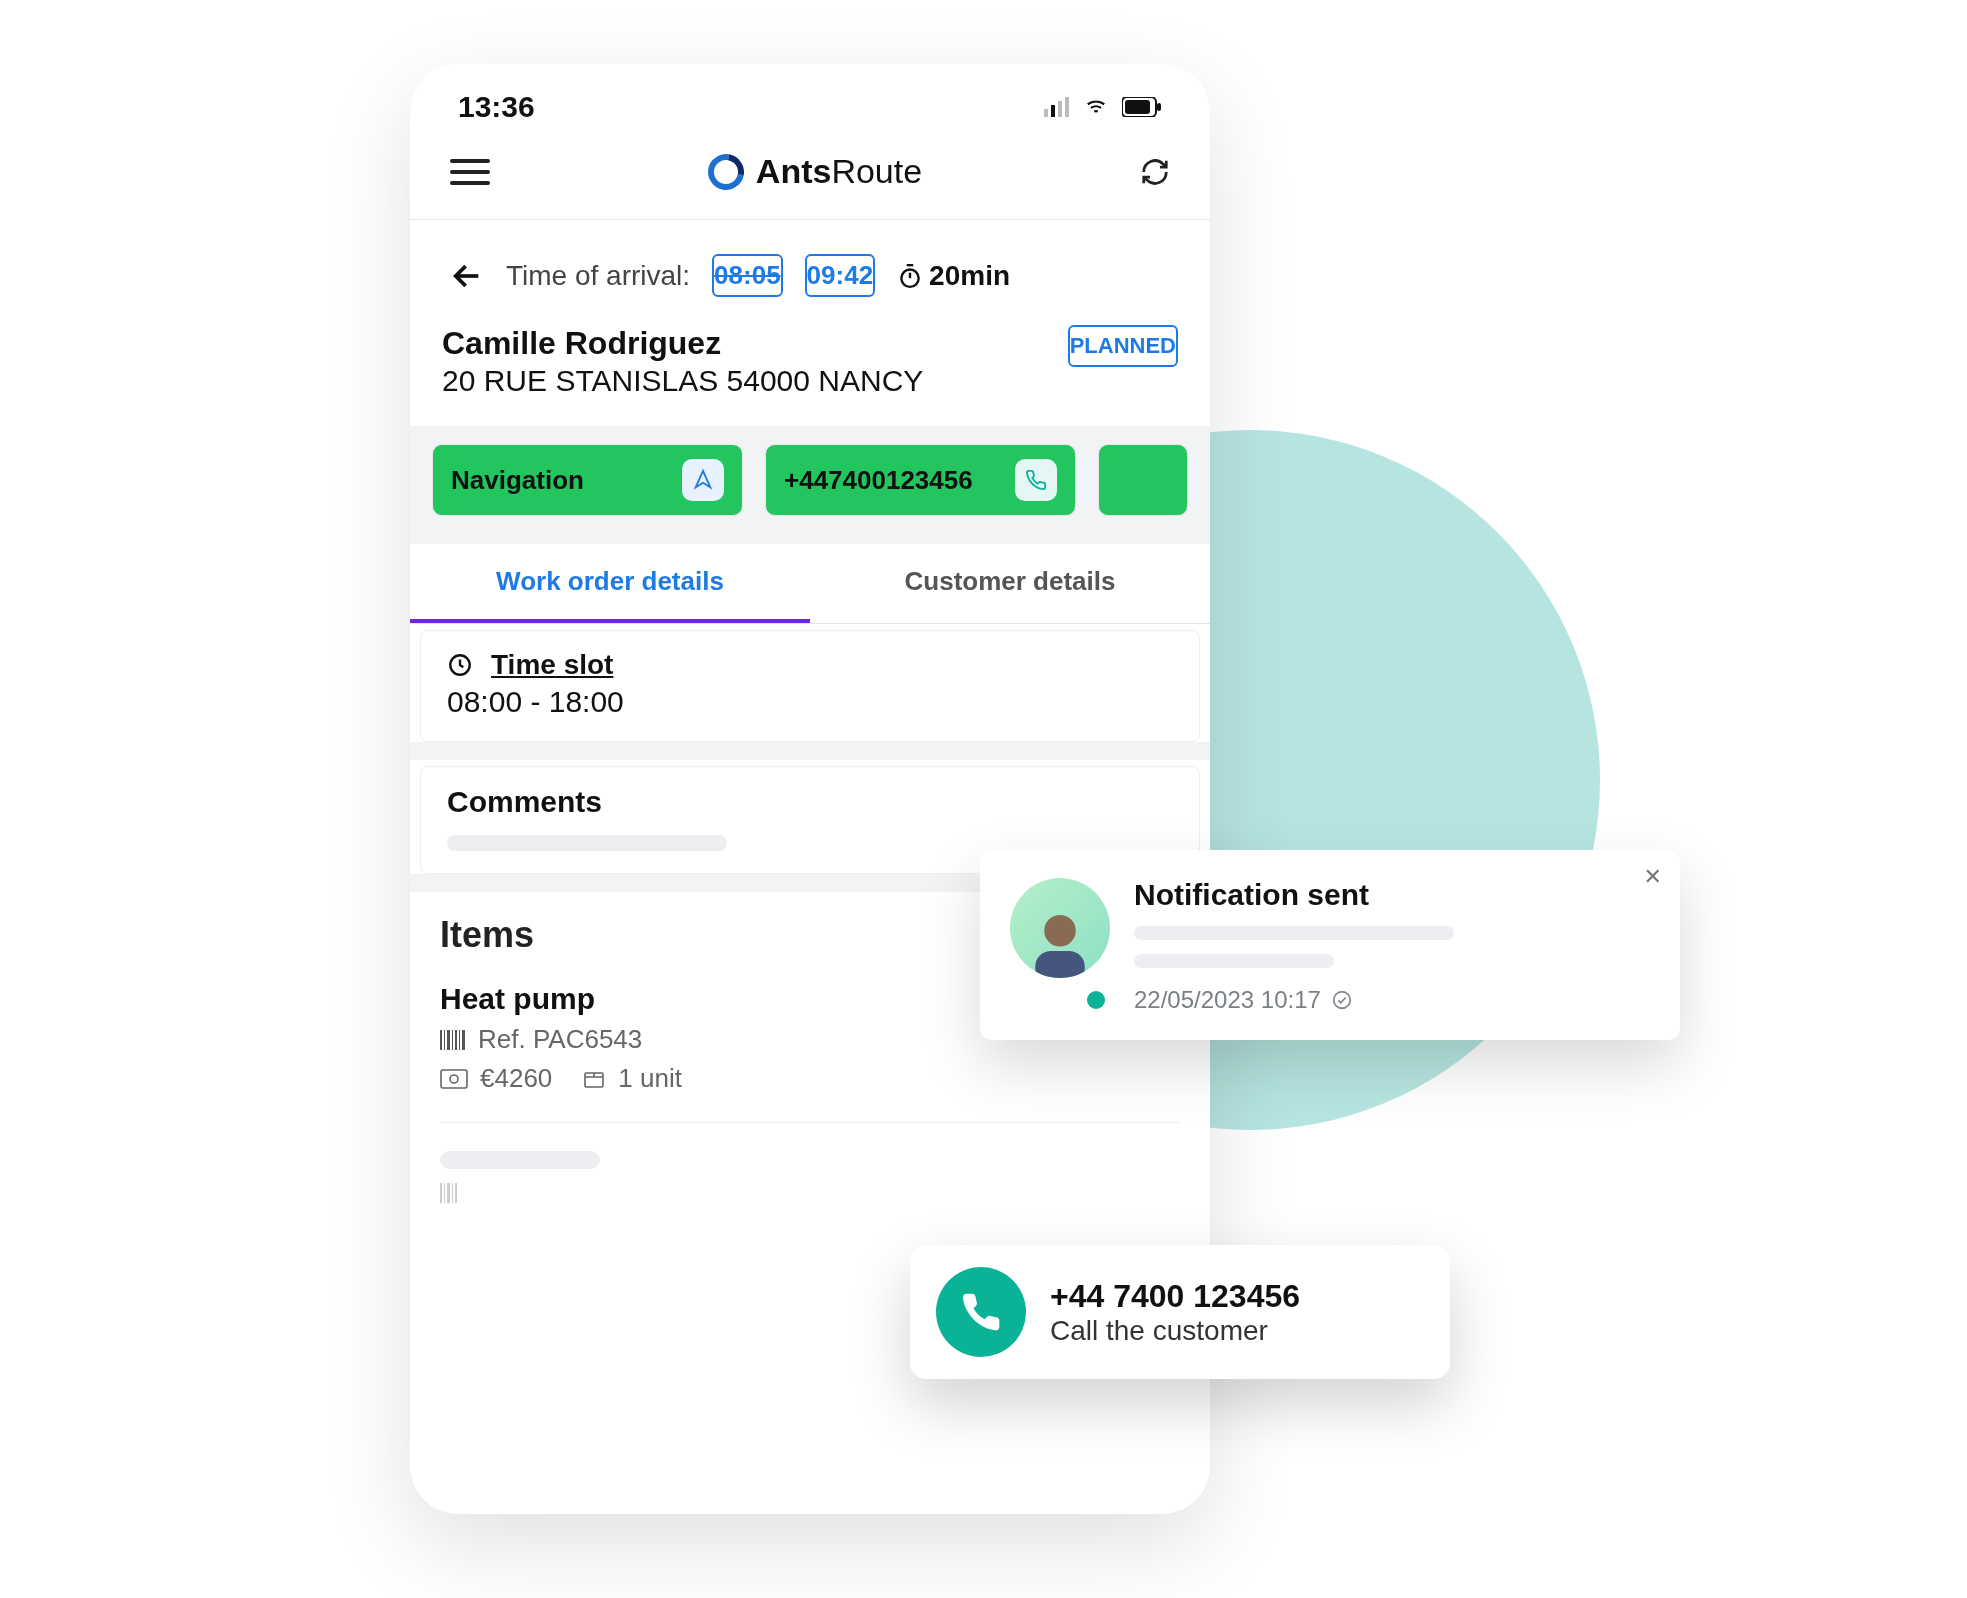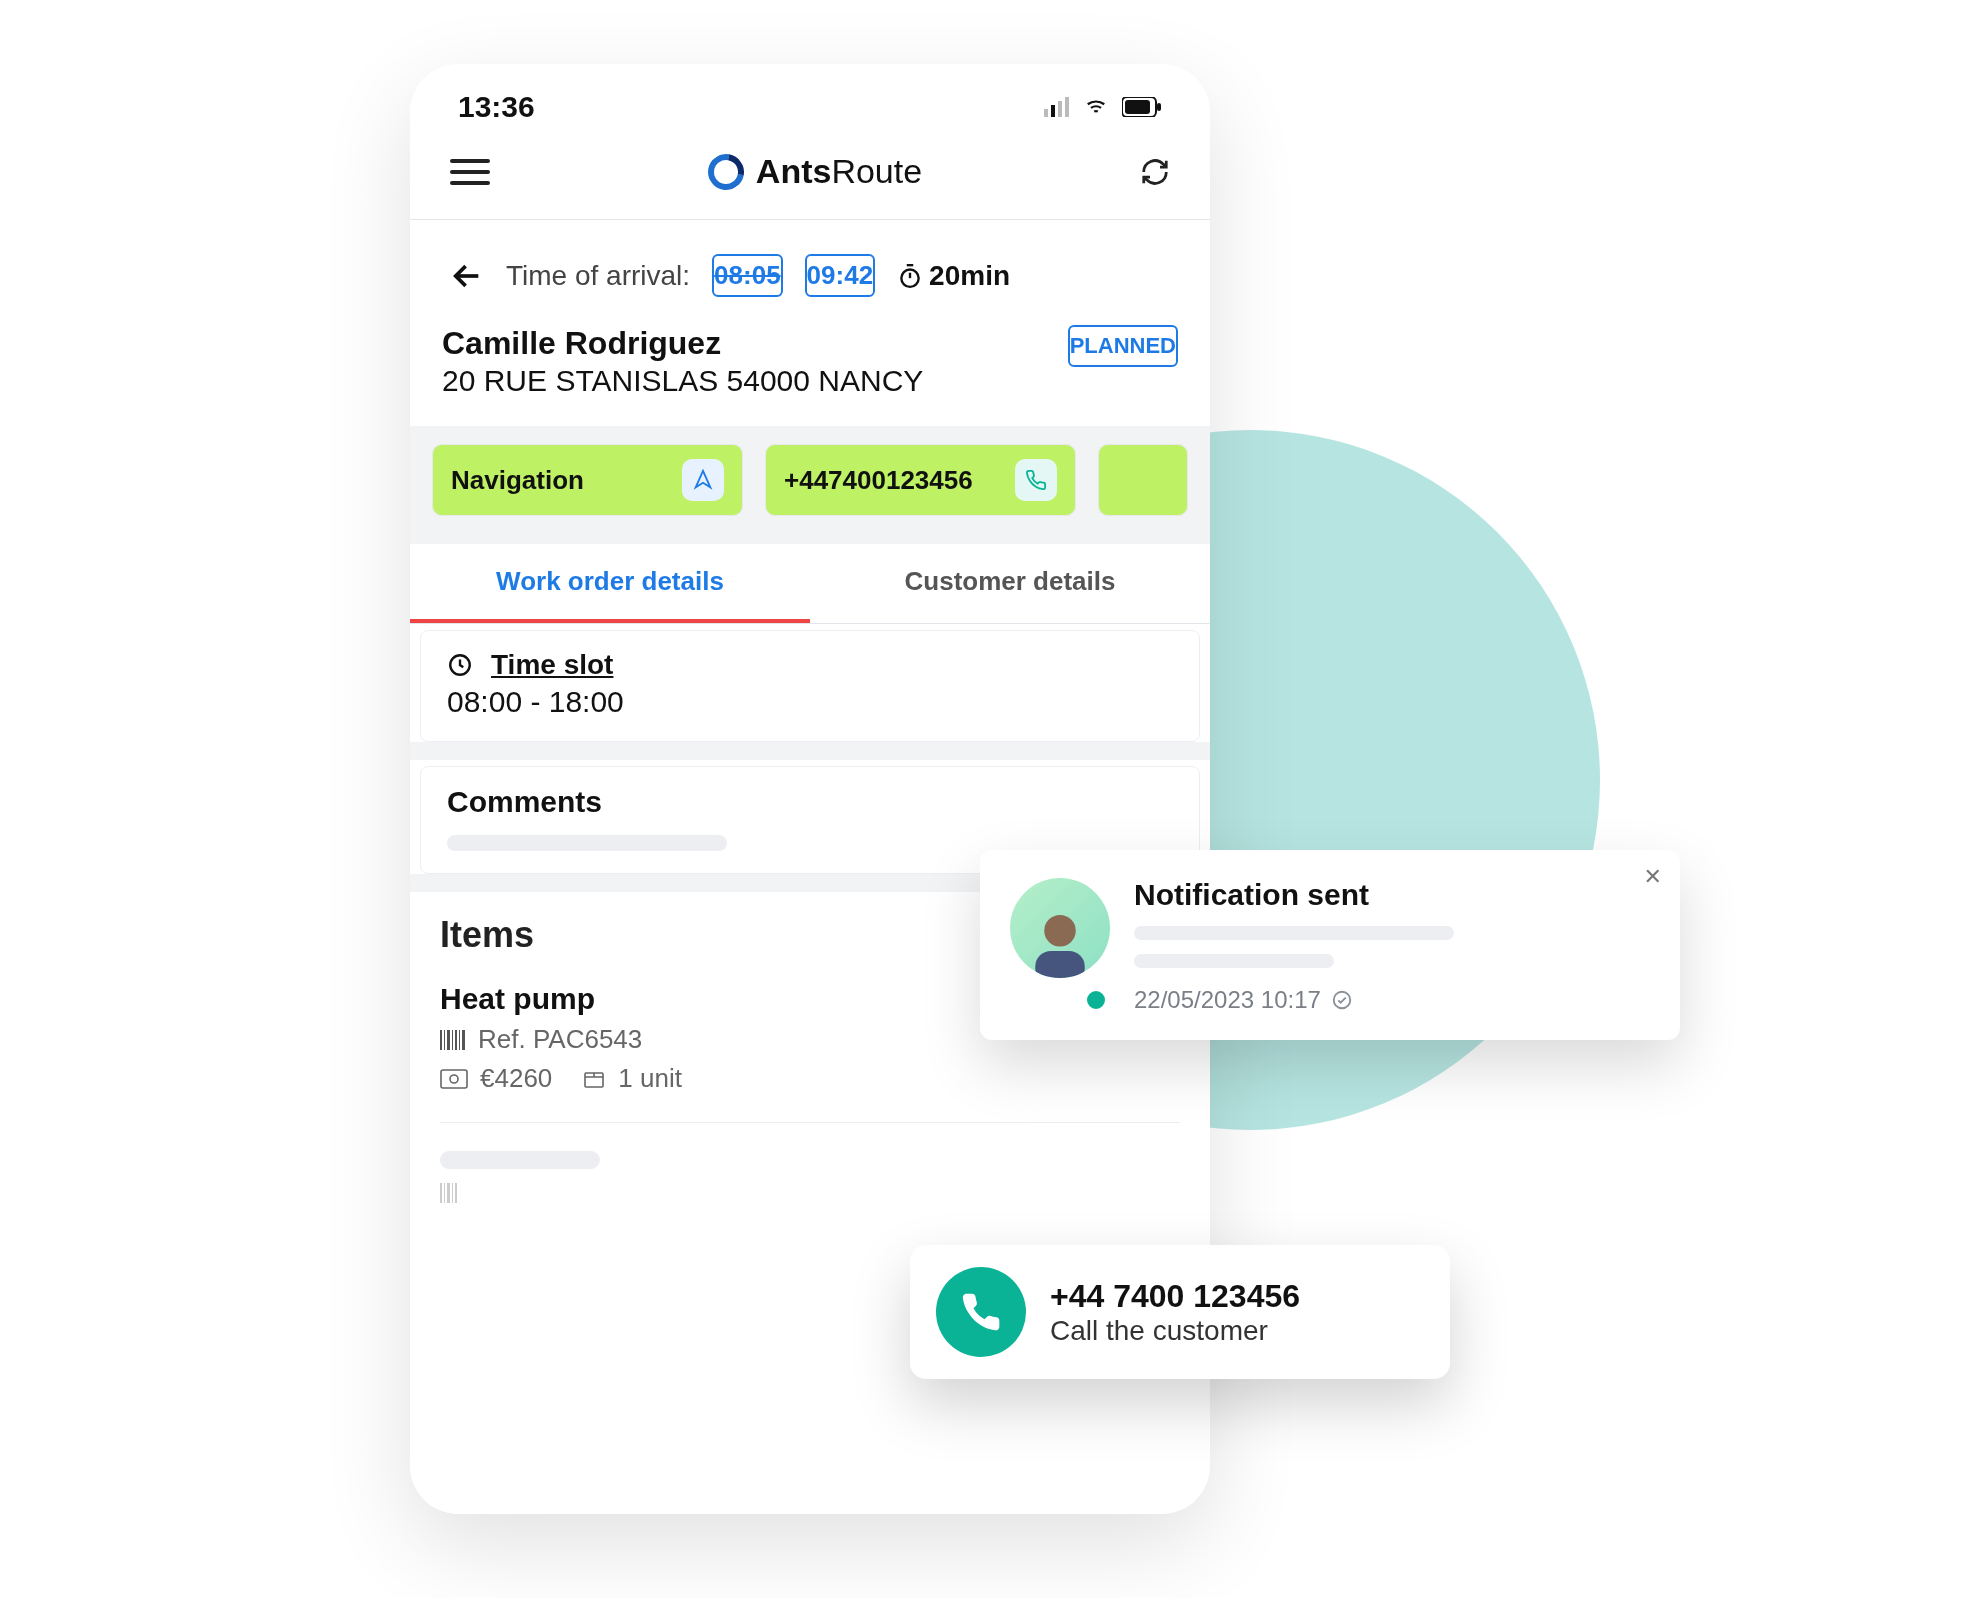--- a/index.html
+++ b/index.html
@@ -92,21 +92,21 @@
     font-weight:700;
     font-size:22px;
   }
 
   .card-row {
     display:flex; gap:22px;
     background:#f2f3f5;
     padding: 18px 22px 28px 22px;
   }
   .mini-card {
-    background:#bef264; border:1px solid #e6e8eb;
+    background:#22c55e; border:1px solid #e6e8eb;
     border-radius:10px; flex:1;
     display:flex; align-items:center; justify-content:space-between;
     padding:14px 18px;
     font-size:26px; font-weight:600; color:#111;
   }
   .mini-card .ic-sq {
     width:42px;height:42px;border-radius:10px;display:flex;align-items:center;justify-content:center;
   }
   .nav-sq{background:#e8f2ff;}
   .call-sq{background:#e5f7f4;}
@@ -114,21 +114,21 @@
   .call-sq svg{stroke:#06b597;}
   .third-card {width:90px;flex:initial;}
 
   .tabs {
     display:flex; border-bottom:1px solid #e1e4e8;
   }
   .tab {
     flex:1; text-align:center; padding:22px 0; font-size:26px; font-weight:600;
     color:#555;
   }
-  .tab.active { color:#1e7be6; border-bottom:4px solid #ef4444; }
+  .tab.active { color:#1e7be6; border-bottom:4px solid #6d28d9; }
 
   .section-card {
     margin: 6px 10px 0 10px;
     background:#fff; border:1px solid #eceef1;
     border-radius:8px;
     padding:18px 26px 22px 26px;
   }
   .spacer-gray { background:#f2f3f5; height:18px; }
   .ts-head{ display:flex; align-items:center; gap:18px; font-size:28px; font-weight:800; color:#111;text-decoration:underline;}
   .ts-val{ font-size:30px; color:#111; margin-top:4px;}

